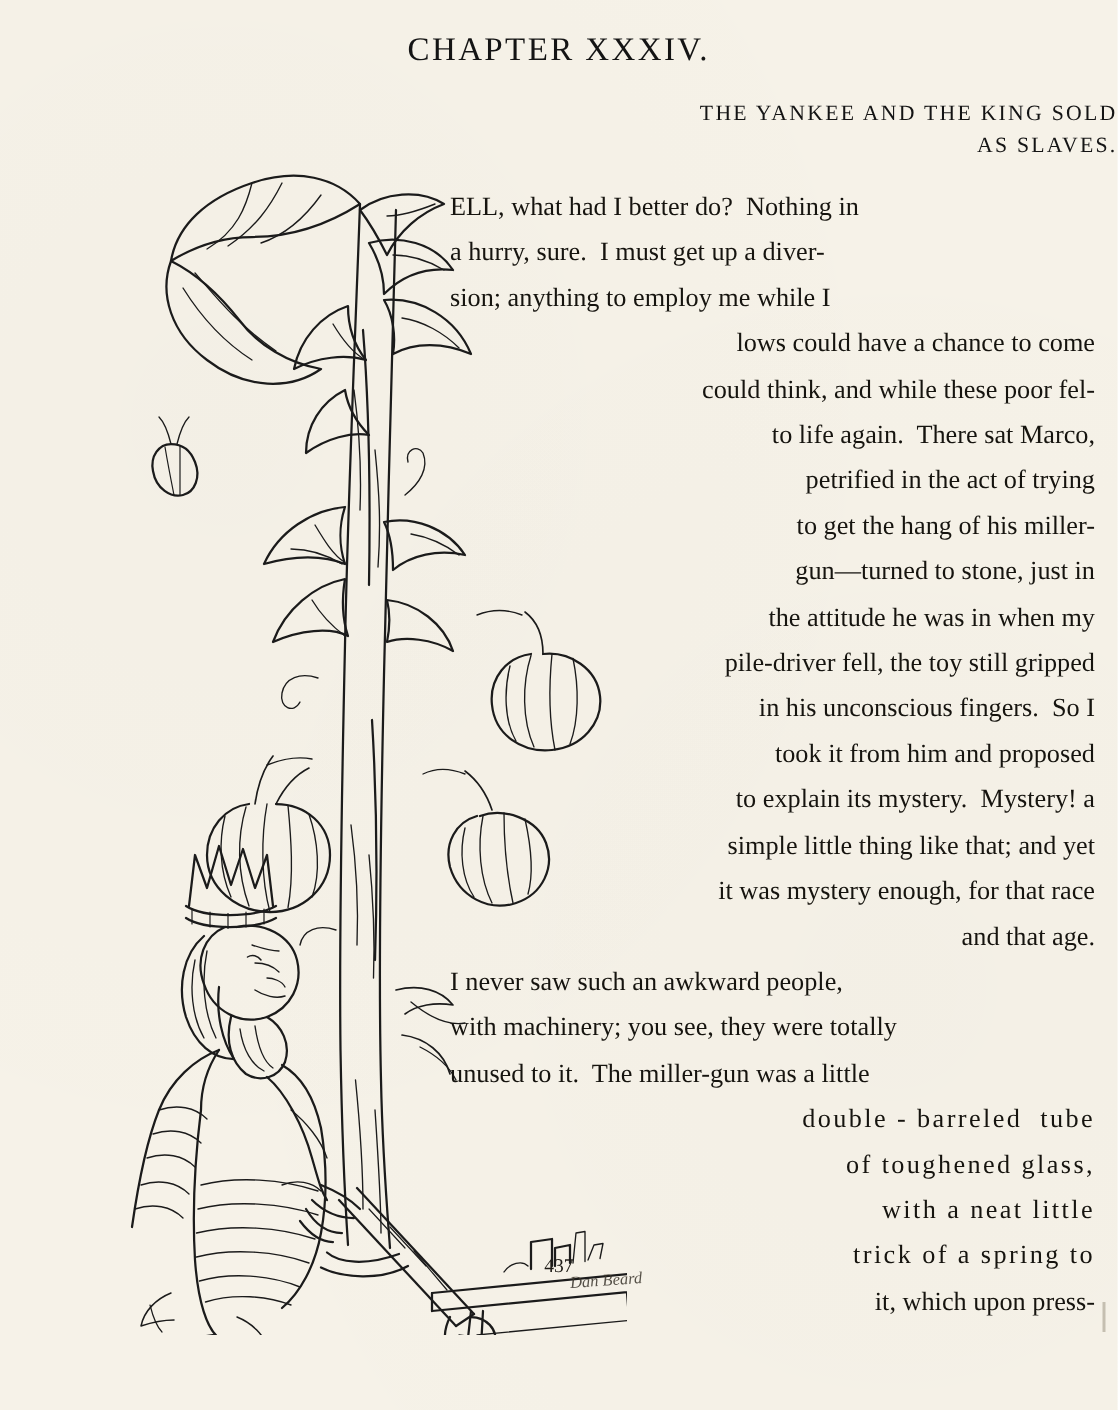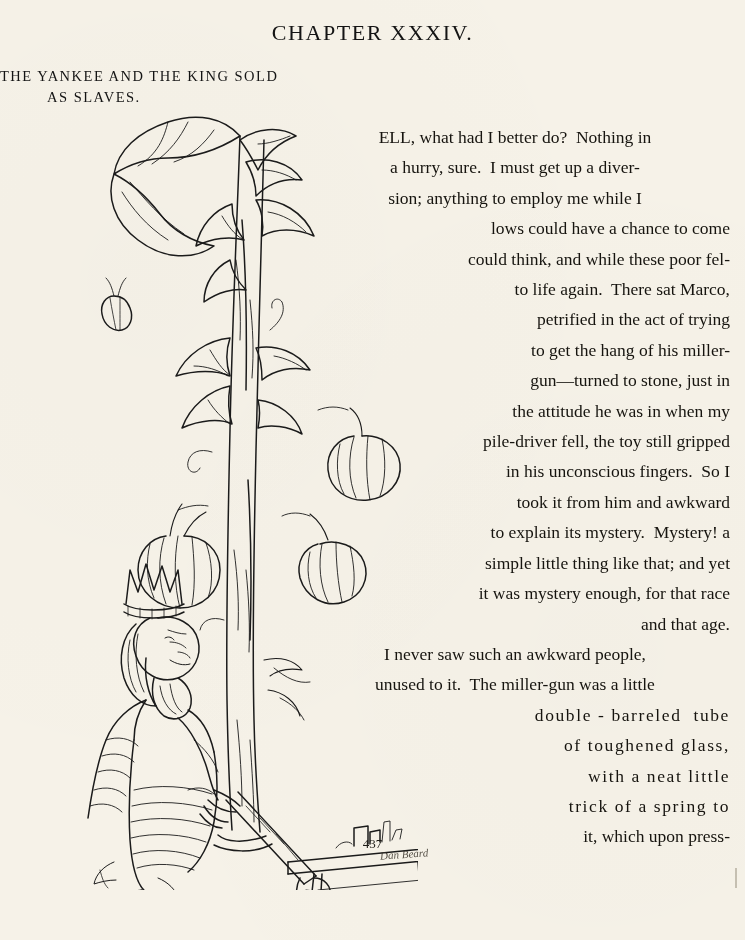--- a/index.html
+++ b/index.html
@@ -36,21 +36,21 @@
     font-size: 22px;
     letter-spacing: 1.6px;
     font-family: "Liberation Serif", serif;
     color: #141414;
   }
   #chapter-subtitle {
     position: absolute;
     top: 66px;
     left: 0;
     width: 745px;
-    text-align: left;
+    text-align: right;
     font-size: 14.5px;
     letter-spacing: 1.5px;
     line-height: 21px;
     color: #141414;
   }
   #chapter-subtitle .line2 { display: block; padding-left: 47px; }
 
   
   #bodytext {
     position: absolute;
@@ -59,21 +59,21 @@
     width: 430px;
     font-size: 17.5px;
     line-height: 30.4px;
     color: #16140f;
     text-align: right;
   }
   #bodytext .ln {
     display: block;
     white-space: pre;
   }
-  #bodytext .ln.left { text-align: center; }
+  #bodytext .ln.left { text-align: left; }
   #bodytext .ln.right { text-align: right; }
 
   .wide { letter-spacing: 1.6px; }
 
   
   #folio {
     position: absolute;
     top: 836px;
     left: 0;
     width: 745px;
@@ -338,26 +338,27 @@
     <span class="ln left">sion; anything to employ me while I</span>
     <span class="ln right">lows could have a chance to come</span>
     <span class="ln right">could think, and while these poor fel-</span>
     <span class="ln right">to life again.  There sat Marco,</span>
     <span class="ln right">petrified in the act of trying</span>
     <span class="ln right">to get the hang of his miller-</span>
     <span class="ln right">gun—turned to stone, just in</span>
     <span class="ln right">the attitude he was in when my</span>
     <span class="ln right">pile-driver fell, the toy still gripped</span>
     <span class="ln right">in his unconscious fingers.  So I</span>
-    <span class="ln right">took it from him and awkward</span>
+    <span class="ln right">took it from him and proposed</span>
     <span class="ln right">to explain its mystery.  Mystery! a</span>
     <span class="ln right">simple little thing like that; and yet</span>
     <span class="ln right">it was mystery enough, for that race</span>
     <span class="ln right">and that age.</span>
     <span class="ln left">I never saw such an awkward people,</span>
+    <span class="ln left">with machinery; you see, they were totally</span>
     <span class="ln left">unused to it.  The miller-gun was a little</span>
     <span class="ln right wide">double - barreled  tube</span>
     <span class="ln right wide">of toughened glass,</span>
     <span class="ln right wide">with a neat little</span>
     <span class="ln right wide">trick of a spring to</span>
     <span class="ln right">it, which upon press-</span>
   </div>
 
   <div id="signature">Dan Beard</div>
   <div id="folio">437</div>

